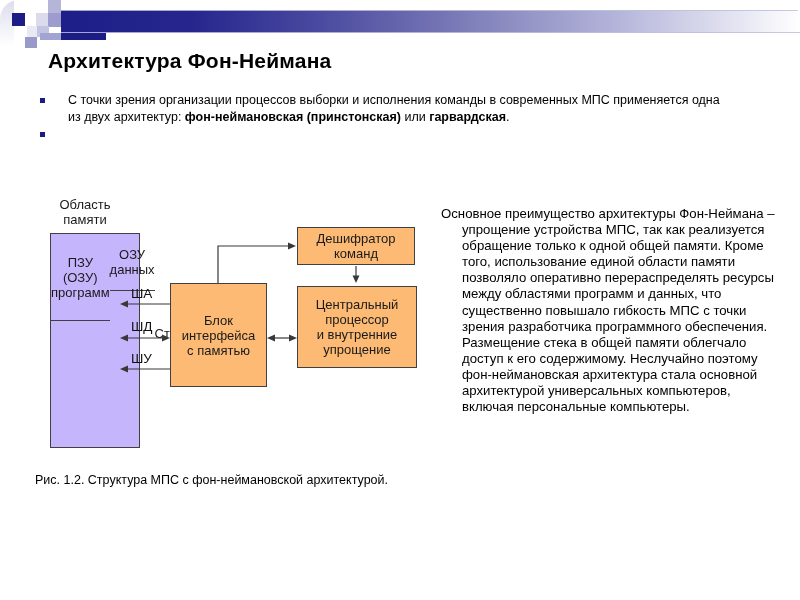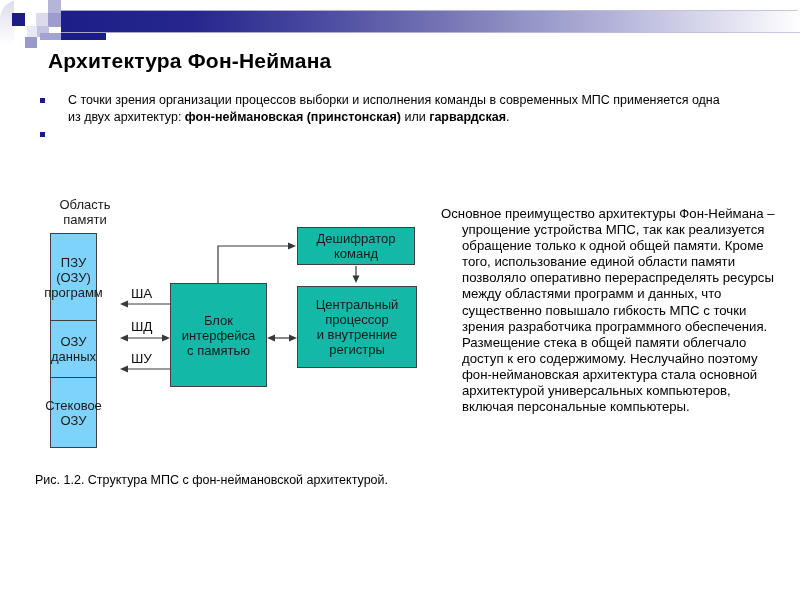--- a/index.html
+++ b/index.html
@@ -23,27 +23,27 @@
   .sqG{left:40px;top:33px;width:21px;height:7px;background:#a3a3d1;}
   .sqH{left:61px;top:33px;width:45px;height:7px;background:#1c1c87;}
   .sqI{left:25px;top:37px;width:12px;height:11px;background:#9a9aca;}
   
   .title{position:absolute;left:48px;top:49px;font-size:21px;font-weight:bold;letter-spacing:.2px;color:#000;}
   .bullets{position:absolute;left:38px;top:92px;width:696px;}
   .bullet{position:relative;padding-left:30px;font-size:12.5px;line-height:17px;color:#000;}
   .bullet .marker{position:absolute;left:2px;top:6px;width:5px;height:5px;background:#1a1a8c;}
   .bullet b{font-weight:bold;}
   
-  .dbox{position:absolute;box-sizing:border-box;border:1px solid #404040;background:#14b8a6;
+  .dbox{position:absolute;box-sizing:border-box;border:1px solid #404040;background:#fdba74;
     display:flex;flex-direction:column;align-items:center;justify-content:center;
     text-align:center;font-size:13px;line-height:15px;color:#1a1a1a;}
   .mem-label{position:absolute;left:50px;top:197px;width:70px;text-align:center;
     font-size:13px;line-height:15px;color:#1a1a1a;}
-  .mem-col{position:absolute;left:50px;top:233px;width:47px;height:215px;box-sizing:border-box;
-    border:1px solid #404040;background:#7dd3fc;display:flex;flex-direction:column;}
+  .mem-col{position:absolute;left:50px;top:233px;width:90px;height:215px;box-sizing:border-box;
+    border:1px solid #404040;background:#c4b5fd;display:flex;flex-direction:row;}
   .mem-cell{box-sizing:border-box;display:flex;flex-direction:column;align-items:center;justify-content:center;
     text-align:center;font-size:13px;line-height:15px;color:#1a1a1a;}
   .mem-cell-1{height:87px;border-bottom:1px solid #404040;}
   .mem-cell-2{height:57px;border-bottom:1px solid #404040;}
   .mem-cell-3{flex:1;}
   .if-box{left:170px;top:283px;width:97px;height:104px;}
   .dec-box{left:297px;top:227px;width:118px;height:38px;}
   .cpu-box{left:297px;top:286px;width:120px;height:82px;}
   .bus{position:absolute;font-size:13.5px;color:#111;}
   .bus-sha{left:131px;top:286px;}
@@ -114,21 +114,21 @@
       <div>с памятью</div>
     </div>
   <div class="dbox dec-box">
       <div>Дешифратор</div>
       <div>команд</div>
     </div>
   <div class="dbox cpu-box">
       <div>Центральный</div>
       <div>процессор</div>
       <div>и внутренние</div>
-      <div>регистры</div>
+      <div>упрощение</div>
     </div>
 
   <div class="bus bus-sha">ША</div>
   <div class="bus bus-shd">ШД</div>
   <div class="bus bus-shu">ШУ</div>
 
   <svg class="arrows" viewBox="0 0 800 600" xmlns="http://www.w3.org/2000/svg">
 
     <line x1="170" y1="304" x2="127" y2="304"></line>
     <polygon points="120,304 128,300.5 128,307.5"></polygon>

